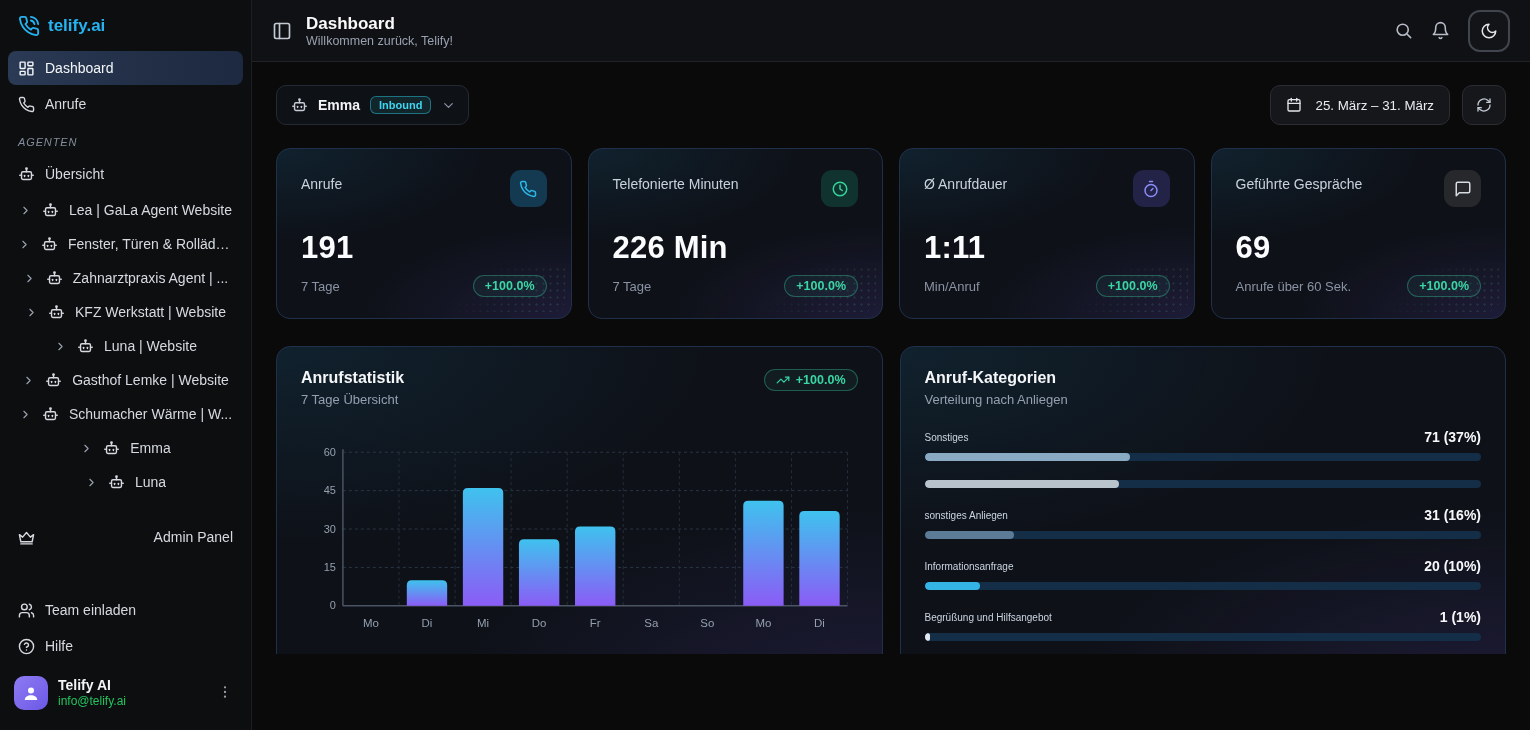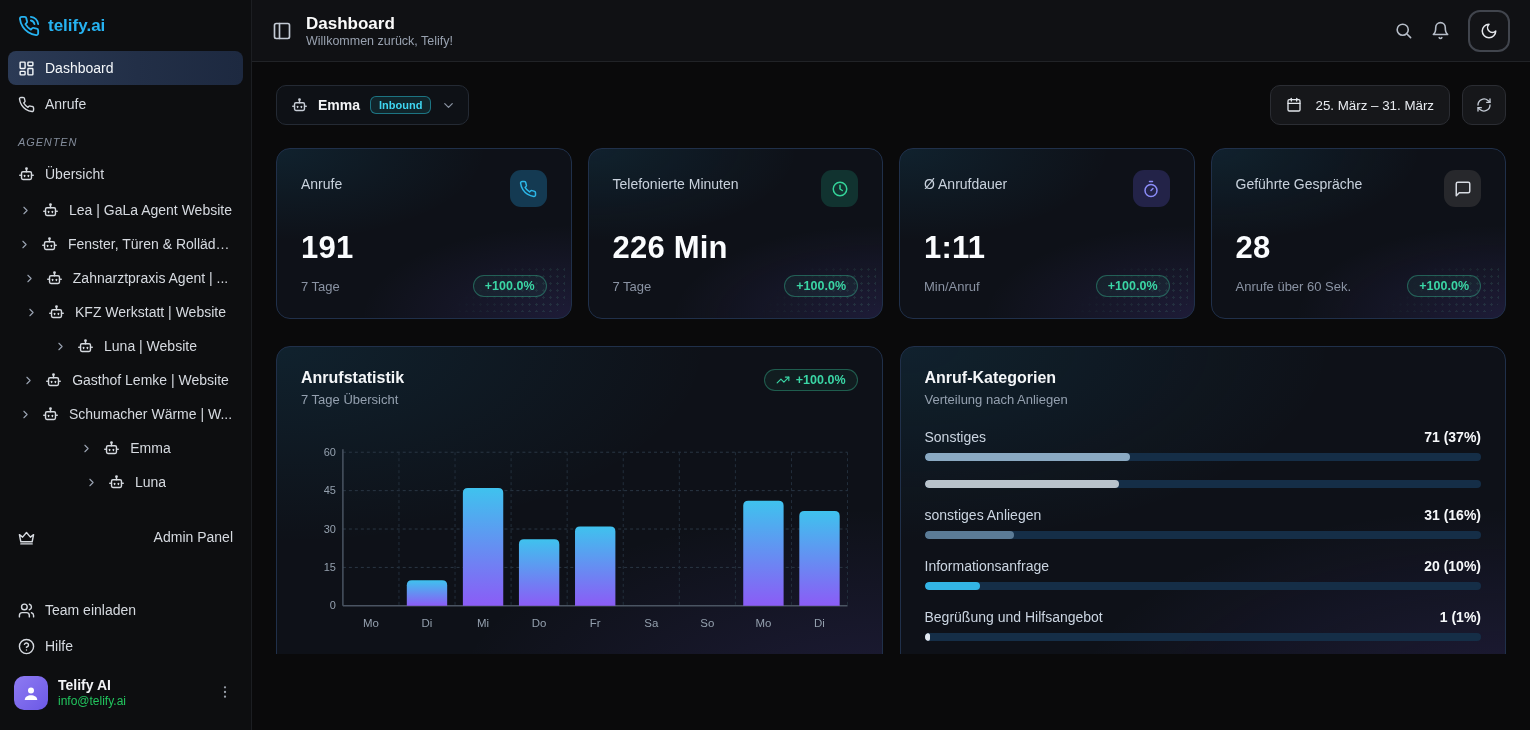--- a/index.html
+++ b/index.html
@@ -119,21 +119,21 @@
   .big-card { height:360px; padding:22px 24px; }
   .card-head { display:flex; align-items:flex-start; justify-content:space-between; }
   .card-title { font-size:16px; font-weight:700; color:#f4f6f8; }
   .card-sub { font-size:13px; color:#94a0af; margin-top:5px; }
   .chart-wrap { margin-top:26px; }
 
   .cat-rows { margin-top:22px; }
   .cat-row { margin-bottom:19px; }
   .cat-line { display:flex; align-items:center; justify-content:space-between;
     margin-bottom:8px; }
-  .cat-label { font-size:14px; color:#cbd5e1; }
+  .cat-label { font-size:10px; color:#cbd5e1; }
   .cat-value { font-size:14px; font-weight:700; color:#f6f8fa; }
   .cat-track { height:8px; border-radius:99px; background:#152e47; overflow:hidden; }
   .cat-fill { height:8px; border-radius:99px; }
 </style>
 </head>
 <body>
 
 <div class="app">
 
   <aside class="sidebar">
@@ -517,21 +517,21 @@
 
   <section class="card stat-card">
     <div class="stat-top">
       <span class="stat-label">Geführte Gespräche</span>
       <span class="chip" style="background: rgb(39, 40, 44); color: rgb(215, 219, 226);">
                 <svg viewBox="0 0 24 24" fill="none" stroke="currentColor" stroke-width="2" stroke-linecap="round" stroke-linejoin="round">
                   <path d="M21 15a2 2 0 0 1-2 2H7l-4 4V5a2 2 0 0 1 2-2h14a2 2 0 0 1 2 2z"></path>
                 </svg>
               </span>
     </div>
-    <div class="stat-value">28</div>
+    <div class="stat-value">69</div>
     <div class="stat-foot">
       <span class="stat-sub">Anrufe über 60 Sek.</span>
       <span class="delta-badge">+100.0%</span>
     </div>
   </section>
 </div>
 
       <div class="charts-grid">
         <section class="card big-card">
           <div class="card-head">

